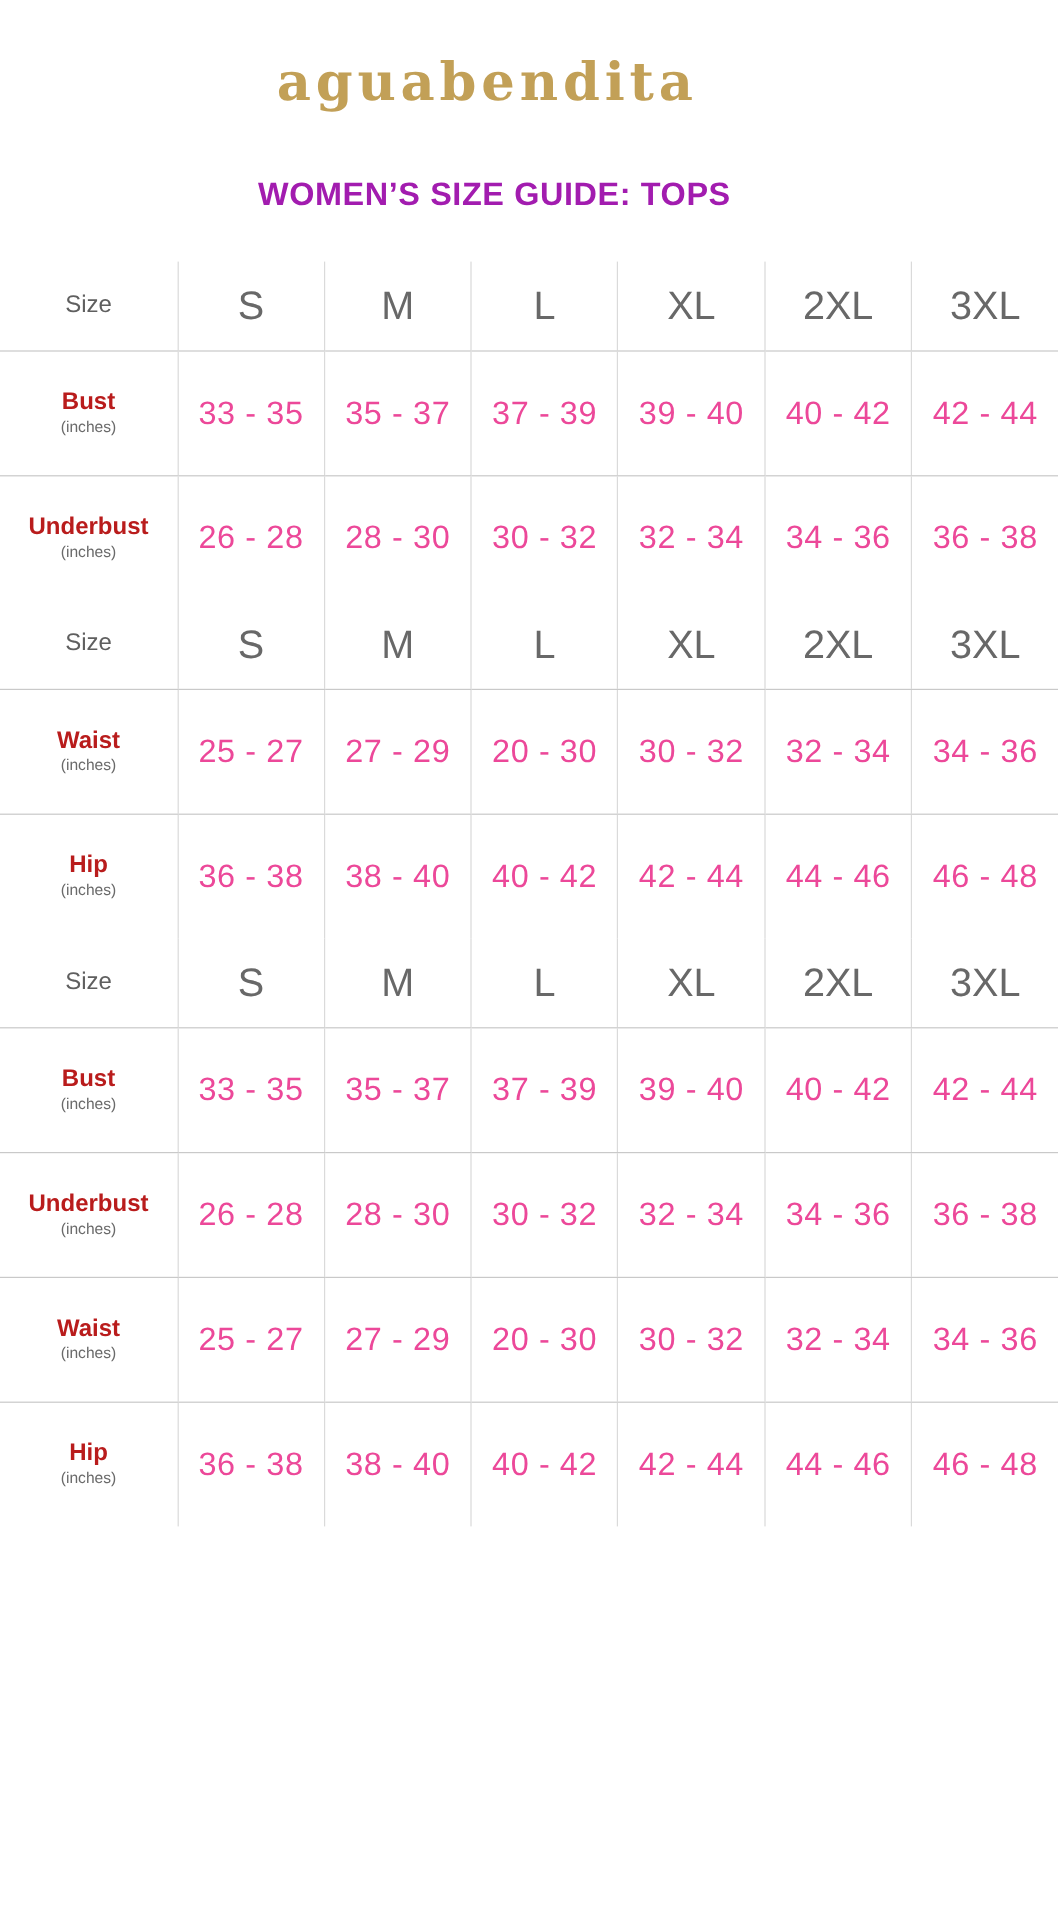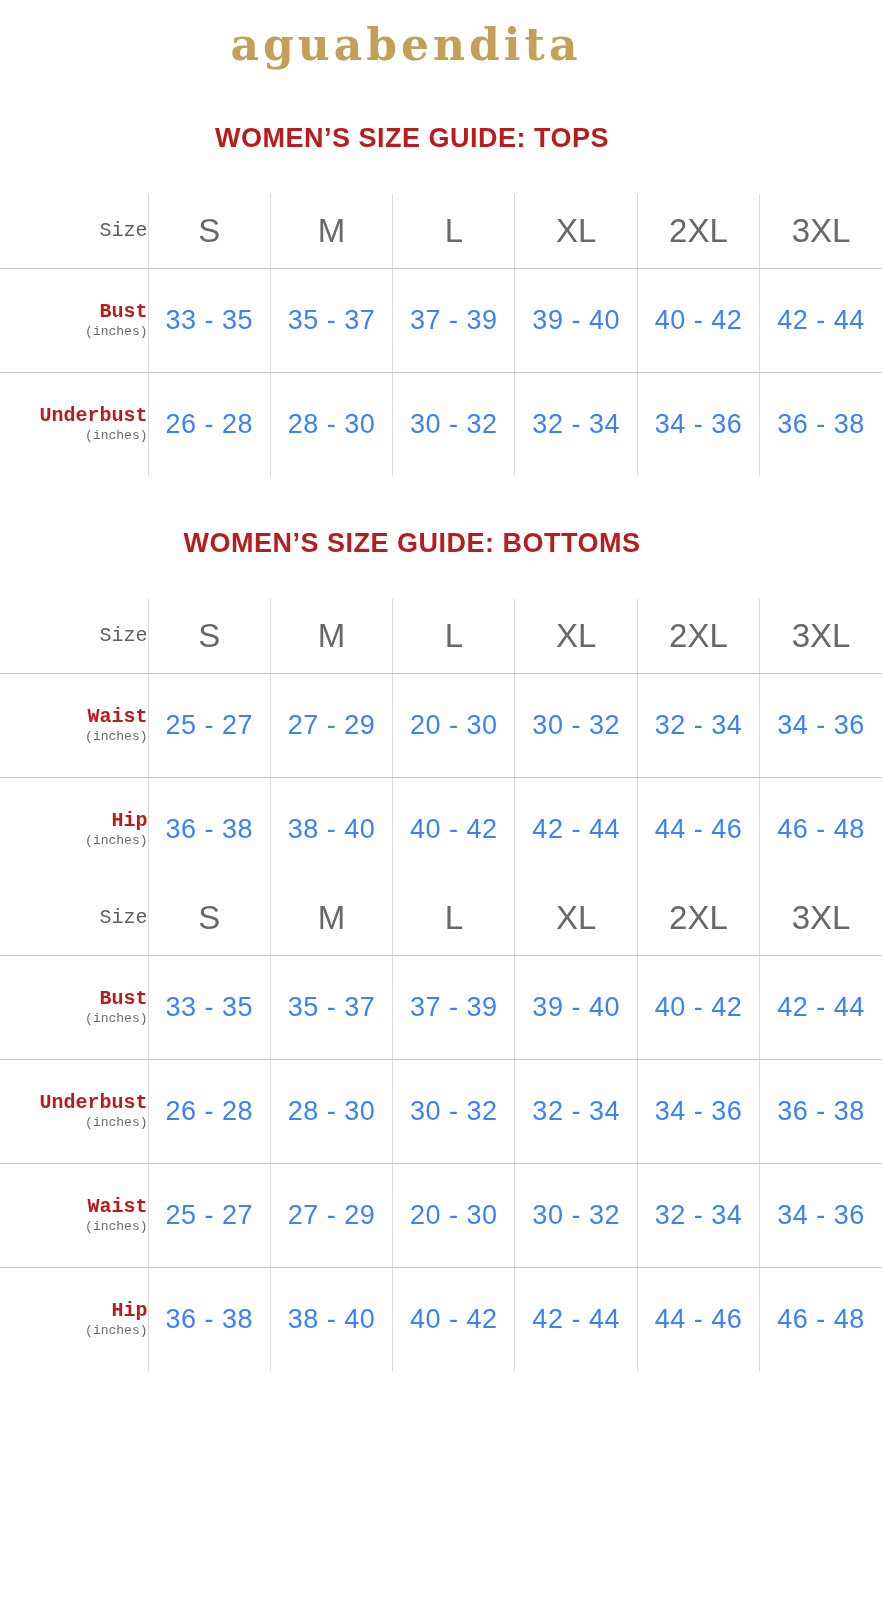--- a/index.html
+++ b/index.html
@@ -11,39 +11,39 @@
   body {
     font-family: "Liberation Sans", sans-serif;
     color: #6a6a6a;
     width: 882px;
     height: 1600px;
     overflow: hidden;
   }
   .page {
     width: 812px;
     box-sizing: border-box;
-    padding-top: 20px;
+    padding-top: 44px;
   }
   .logo {
     margin: 0;
     text-align: center;
     font-family: "DejaVu Serif", serif;
     font-weight: 700;
     font-size: 44px;
     line-height: 1.15;
     letter-spacing: 4px;
     color: #c2a057;
   }
   .section-title {
     margin: 52px 0 40px 12px;
     text-align: center;
     font-size: 27px;
     font-weight: 700;
     letter-spacing: 0.5px;
-    color: #b91c1c;
+    color: #a21caf;
   }
   .size-table {
     width: 882px;
     border-collapse: collapse;
     table-layout: fixed;
   }
   .size-table col.label-col { width: 148px; }
   .size-table th, .size-table td {
     padding: 0;
     font-weight: 400;
@@ -57,24 +57,22 @@
   
   .size-table thead th {
     height: 74px;
     border-bottom: 1px solid #c9c9c9;
   }
   .size-table tbody tr:not(:last-child) th,
   .size-table tbody tr:not(:last-child) td {
     border-bottom: 1px solid #c9c9c9;
   }
   .label-cell {
-    text-align: right;
     padding-right: 26px;
     box-sizing: border-box;
-    font-family: Liberation Mono, monospace;
   }
   .head-size {
     font-size: 20px;
     font-weight: 600;
     color: #5f5f5f;
   }
   .size-cell {
     text-align: center;
     font-size: 33px;
     font-weight: 600;
@@ -95,21 +93,21 @@
     display: block;
     font-size: 13px;
     font-weight: 400;
     line-height: 1.25;
     color: #6a6a6a;
   }
   .value-cell {
     text-align: center;
     font-size: 27px;
     letter-spacing: 0.5px;
-    color: #3b82f6;
+    color: #ec4899;
   }
 </style>
 </head>
 <body>
 
 <div class="page">
   <header>
     <h1 class="logo">aguabendita</h1>
   </header>
   <div id="sections">
@@ -159,21 +157,20 @@
               <td class="value-cell">30 - 32</td>
               <td class="value-cell">32 - 34</td>
               <td class="value-cell">34 - 36</td>
               <td class="value-cell">36 - 38</td>
             </tr>
           </tbody>
     </table>
   </section>
 
   <section class="guide-section">
-    <h2 class="section-title">WOMEN’S SIZE GUIDE: BOTTOMS</h2>
     <table class="size-table">
       <colgroup>
             <col class="label-col">
             <col>
             <col>
             <col>
             <col>
             <col>
             <col>
           </colgroup>

